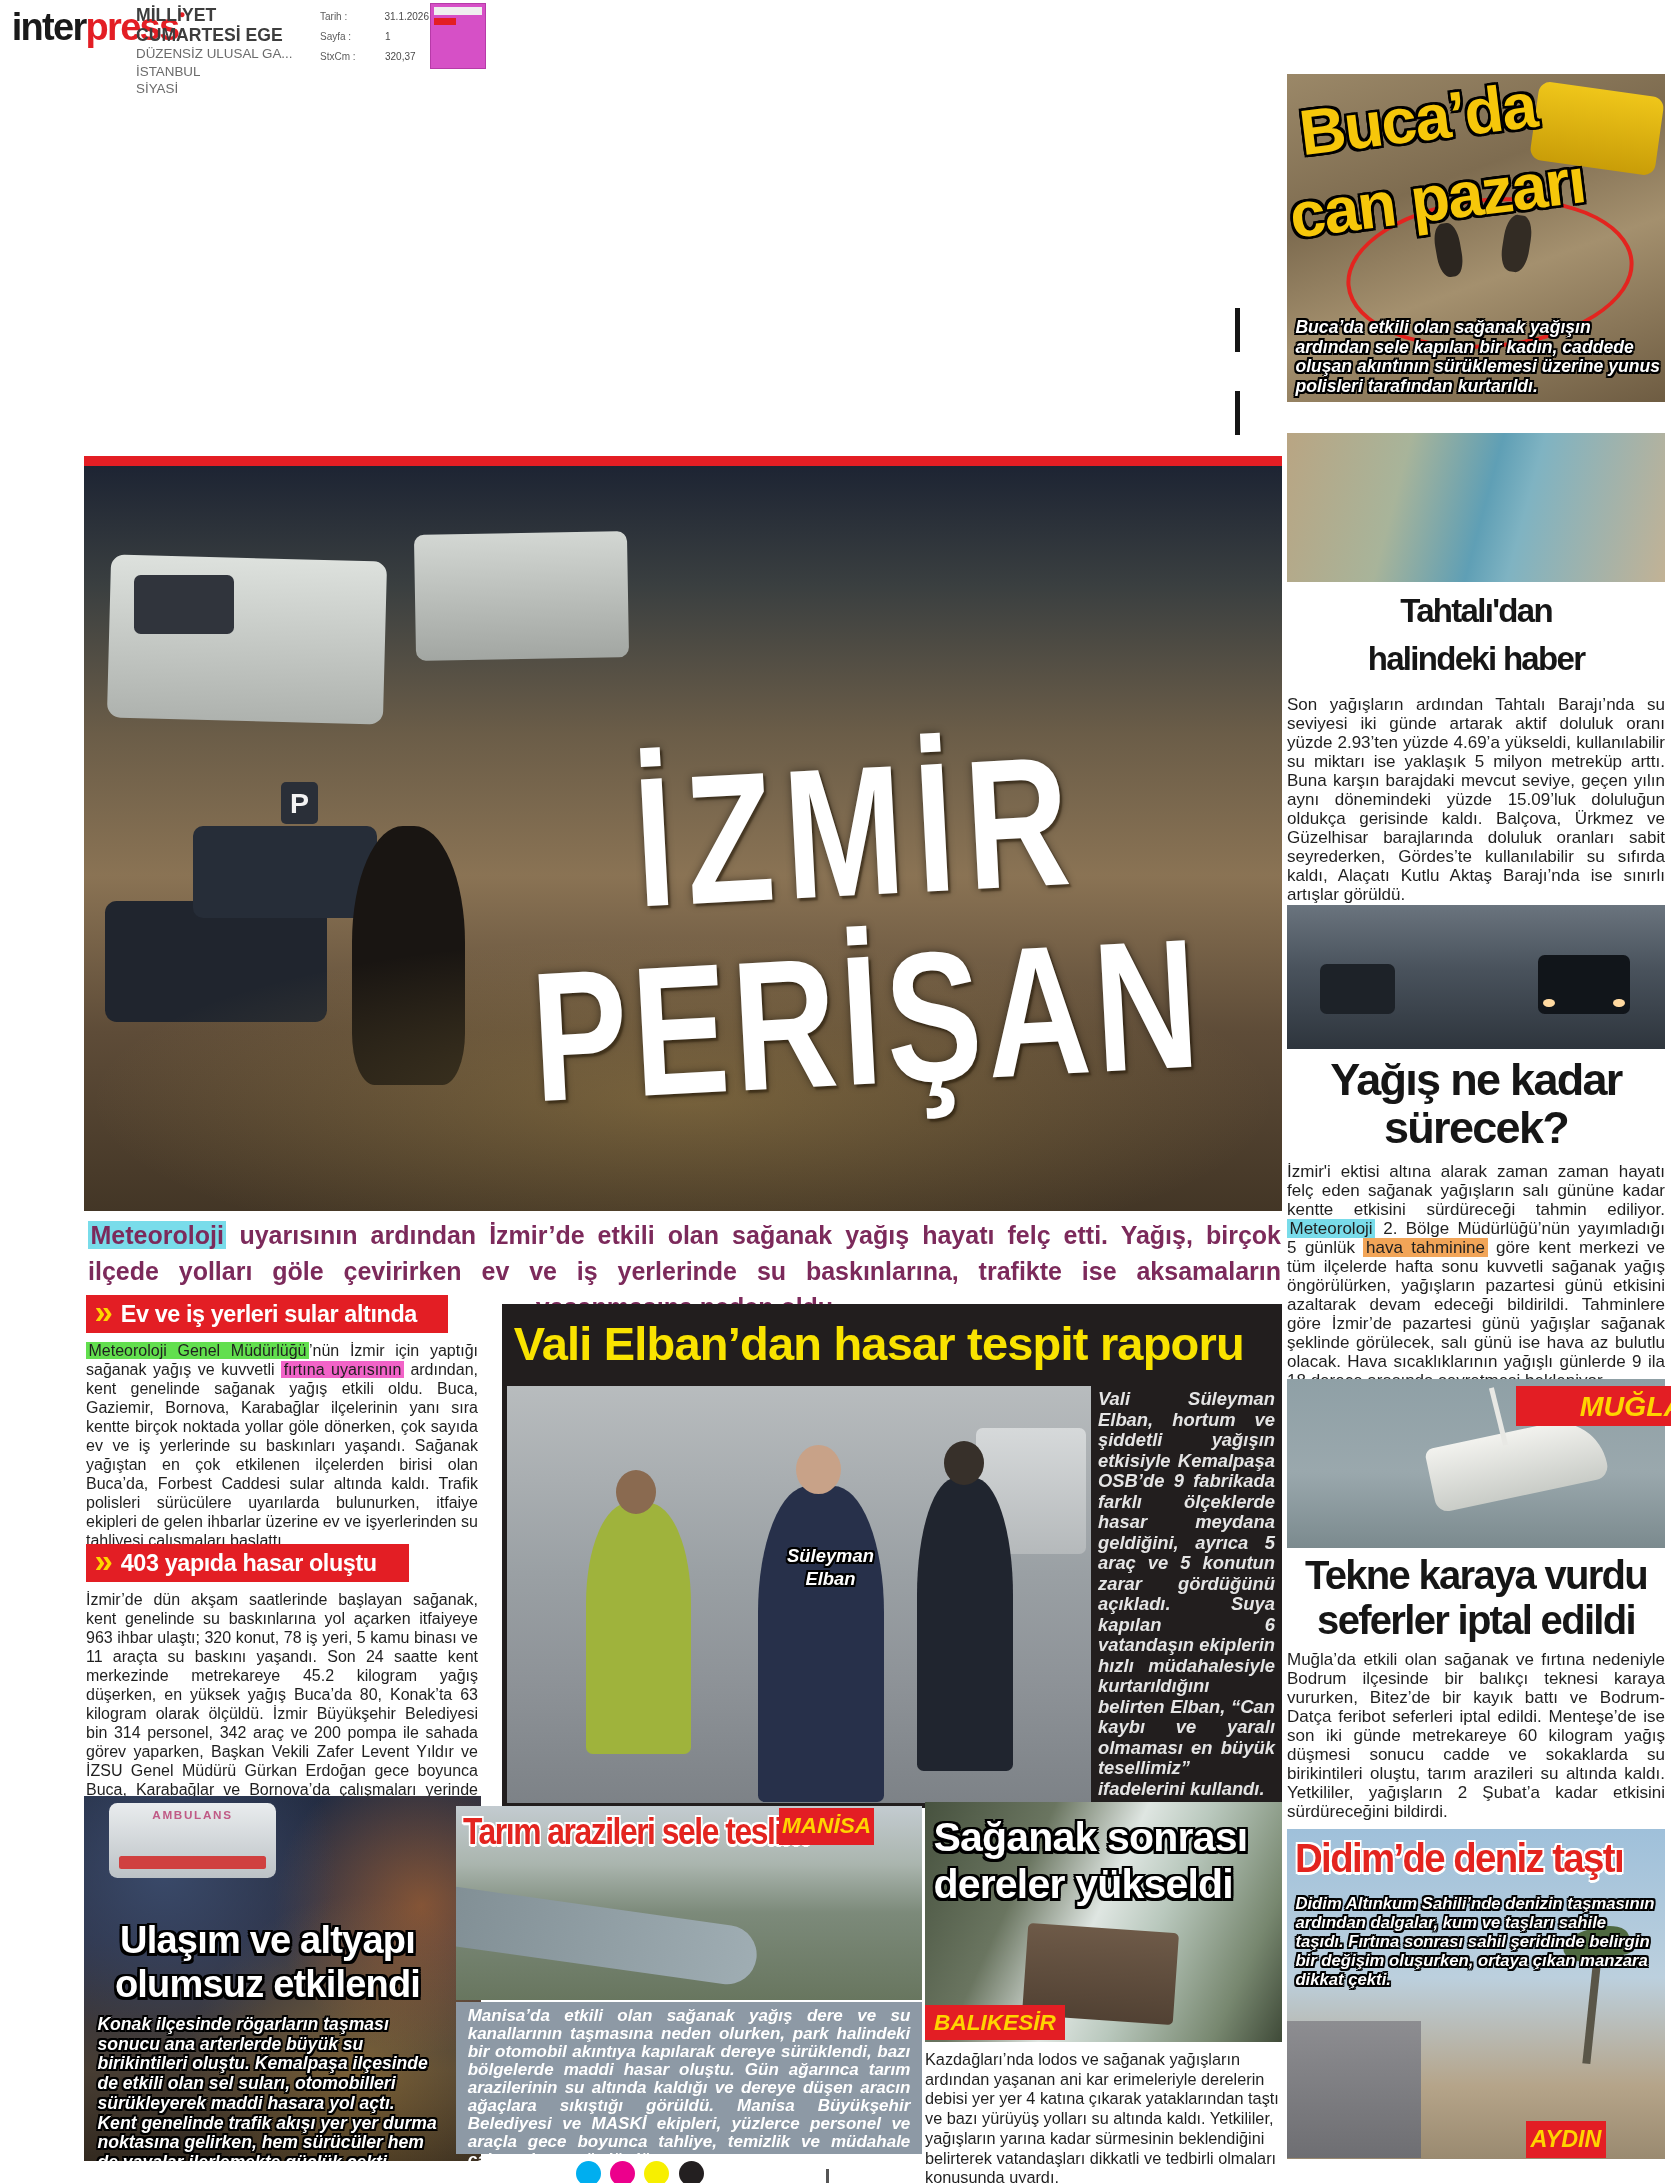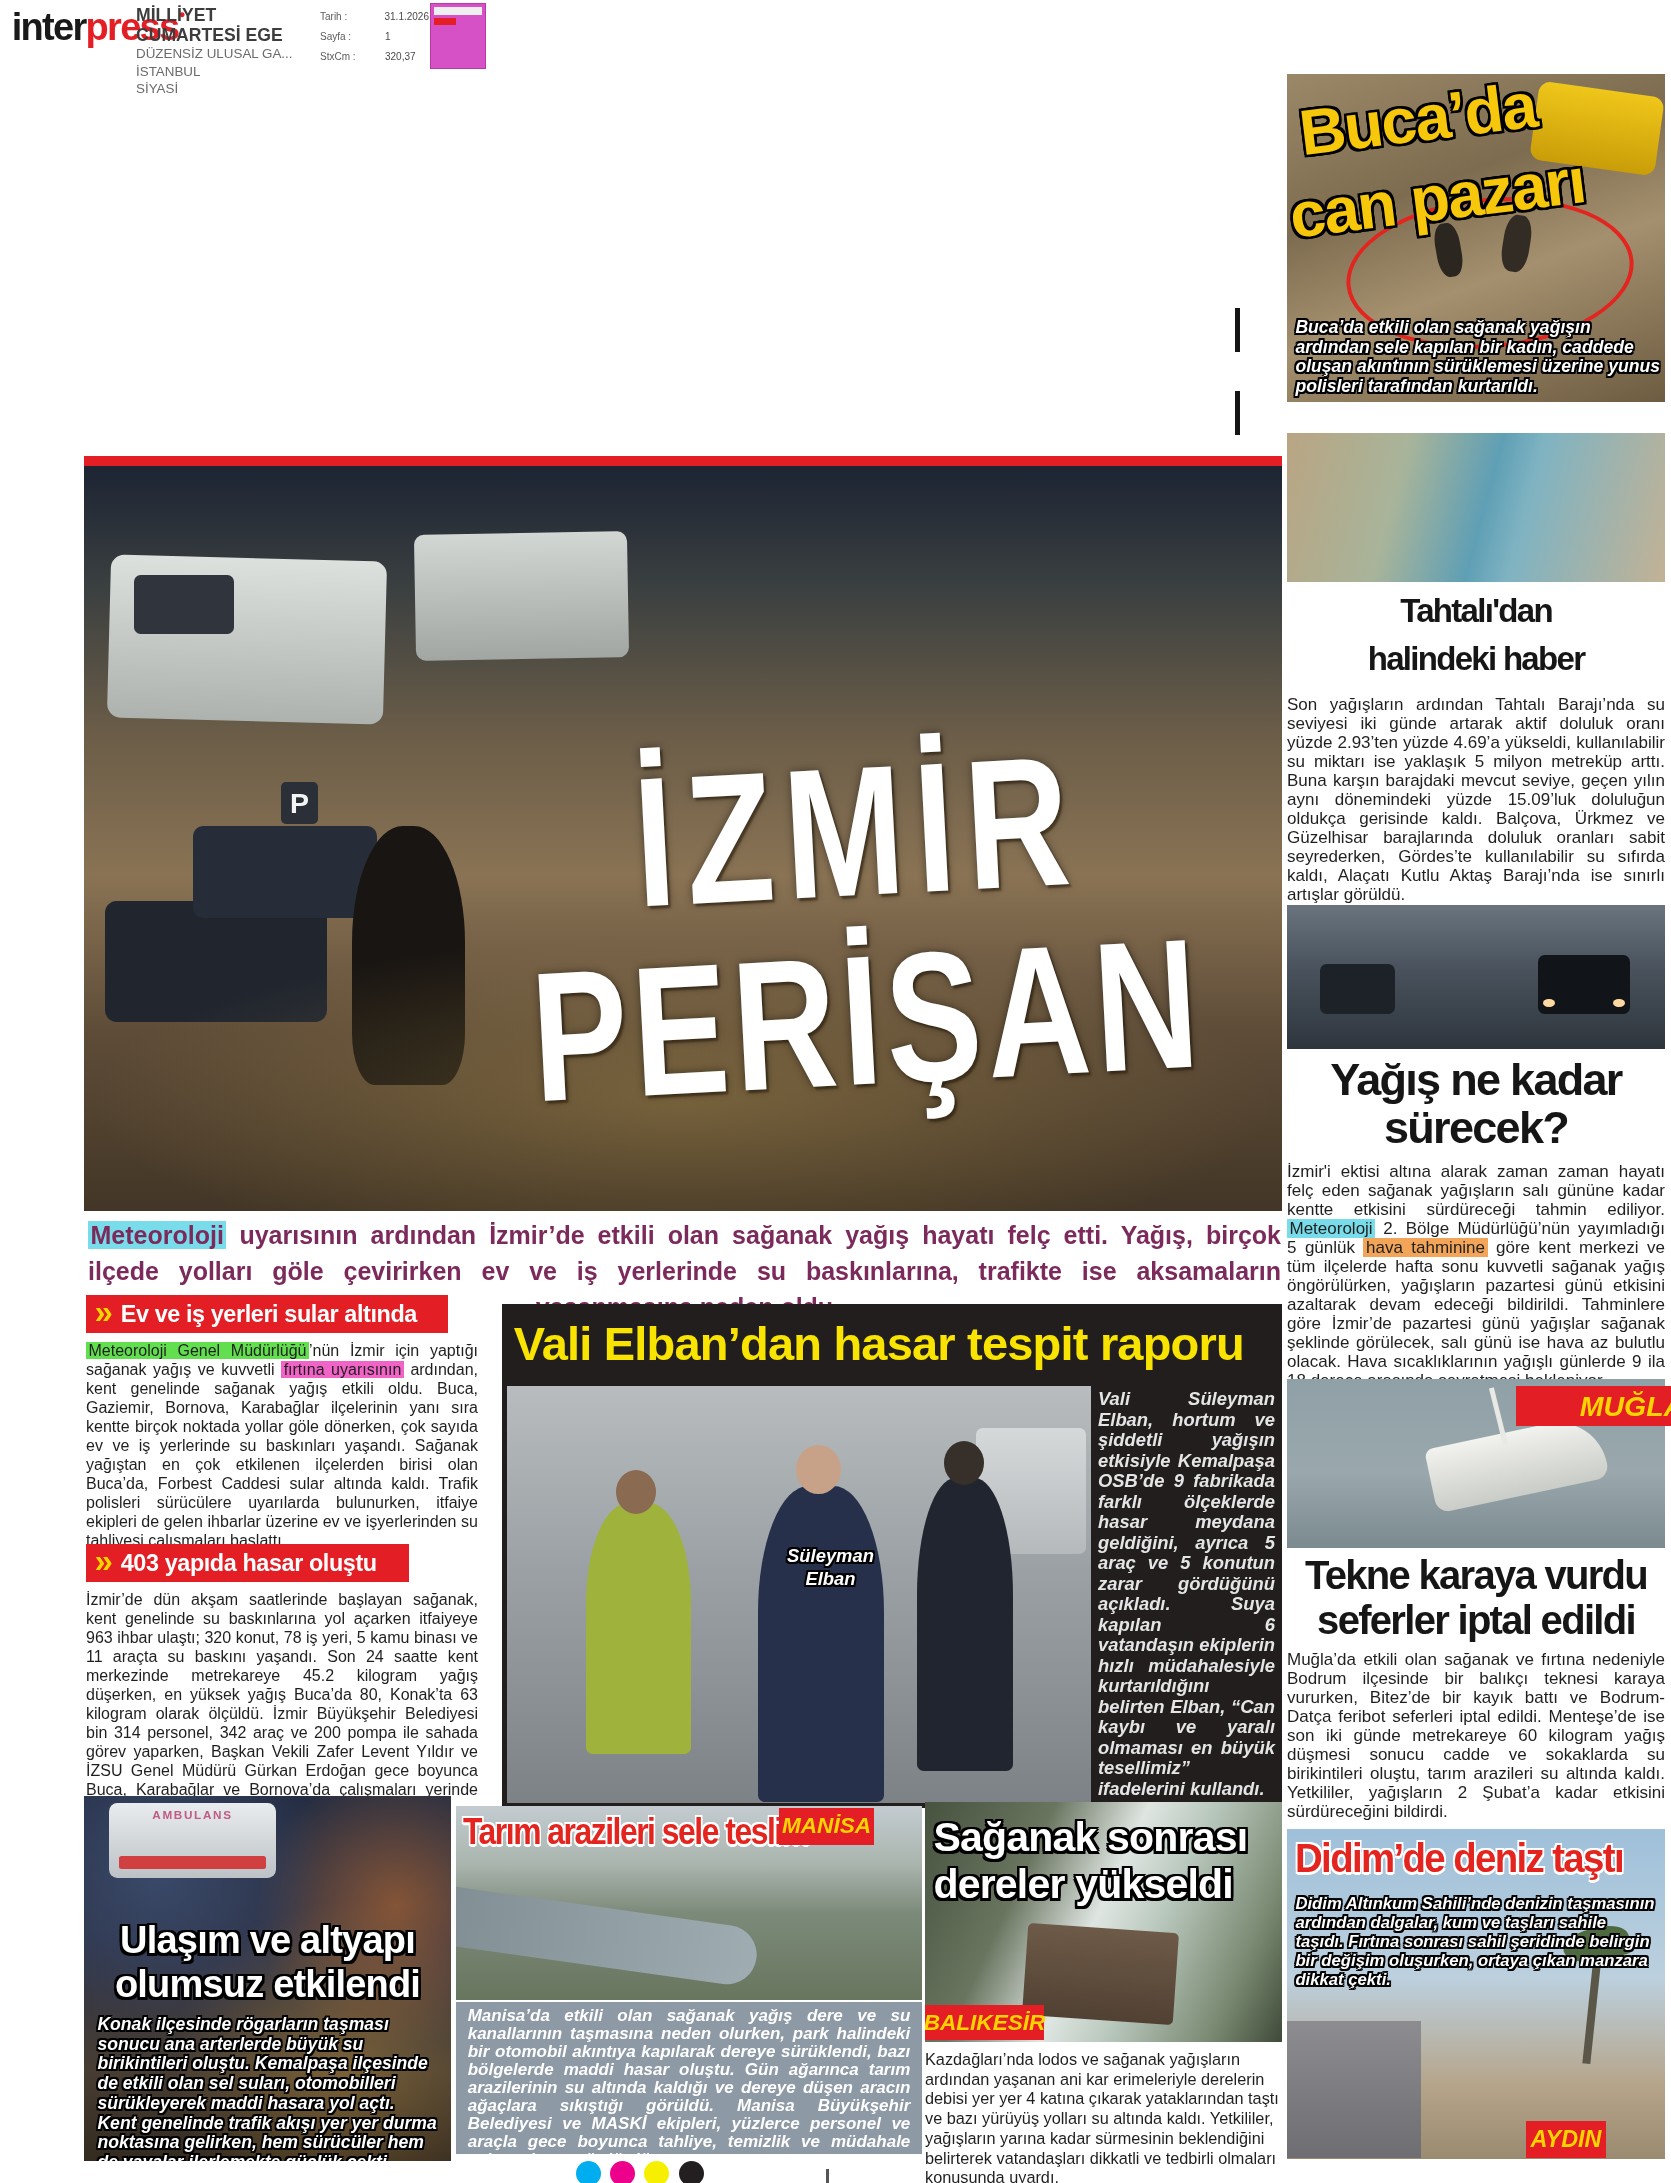--- a/index.html
+++ b/index.html
@@ -163,21 +163,21 @@
     <span>Ev ve iş yerleri sular altında</span>
   </div>
   <div class="abs bodytext" style="left:86px;top:1341px;width:392px;font-size:16px;line-height:19px;"><span class="hl hl-green">Meteoroloji Genel Müdürlüğü</span><span>’nün İzmir için yaptığı sağanak yağış ve kuvvetli </span><span class="hl hl-pink">fırtına uyarısının</span><span> ardından, kent genelinde sağanak yağış etkili oldu. Buca, Gaziemir, Bornova, Karabağlar ilçelerinin yanı sıra kentte birçok noktada yollar göle dönerken, çok sayıda ev ve iş yerlerinde su baskınları yaşandı. Sağanak yağıştan en çok etkilenen ilçelerden birisi olan Buca’da, Forbest Caddesi sular altında kaldı. Trafik polisleri sürücülere uyarılarda bulunurken, itfaiye ekipleri de gelen ihbarlar üzerine ev ve işyerlerinden su tahliyesi çalışmaları başlattı.</span></div>
 
   <div class="banner" style="left:86px;top:1544px;width:306px;height:38px;">
     <span class="chev">»</span>
     <span>403 yapıda hasar oluştu</span>
   </div>
   <div class="abs bodytext" style="left:86px;top:1590px;width:392px;font-size:16px;line-height:19px;">İzmir’de dün akşam saatlerinde başlayan sağanak, kent genelinde su baskınlarına yol açarken itfaiyeye 963 ihbar ulaştı; 320 konut, 78 iş yeri, 5 kamu binası ve 11 araçta su baskını yaşandı. Son 24 saatte kent merkezinde metrekareye 45.2 kilogram yağış düşerken, en yüksek yağış Buca’da 80, Konak’ta 63 kilogram olarak ölçüldü. İzmir Büyükşehir Belediyesi bin 314 personel, 342 araç ve 200 pompa ile sahada görev yaparken, Başkan Vekili Zafer Levent Yıldır ve İZSU Genel Müdürü Gürkan Erdoğan gece boyunca Buca, Karabağlar ve Bornova’da çalışmaları yerinde inceledi.</div>
 
-  <div class="photo" style="left:84px;top:1796px;width:367px;height:365px;background:radial-gradient(circle at 20% 20%, #3a4a6a 0%, rgba(0,0,0,0) 40%),radial-gradient(circle at 85% 30%, rgba(220,120,40,0.5) 0%, rgba(0,0,0,0) 35%),radial-gradient(circle at 70% 75%, rgba(200,150,60,0.4) 0%, rgba(0,0,0,0) 45%),linear-gradient(180deg,#232c42 0%,#2e3246 40%,#473d33 75%,#332a20 100%);">
+  <div class="photo" style="left:84px;top:1796px;width:367px;height:365px;background:radial-gradient(circle at 20% 20%, #3a4a6a 0%, rgba(0,0,0,0) 40%),radial-gradient(circle at 85% 30%, rgba(220,120,40,0.5) 0%, rgba(0,0,0,0) 35%),radial-gradient(circle at 70% 75%, rgba(200,150,60,0.4) 0%, rgba(0,0,0,0) 45%),linear-gradient(180deg,#232c42 0%,#2e3246 40%,#473d33 75%,#332a20 100%);padding-left:30px;">
     <div class="abs" style="left:25px;top:6.7px;width:167px;height:75px;background:linear-gradient(180deg,#e9ecee,#bcc2c6);border-radius:8.4px;">
       <div style="text-align:center;margin-top:5px;font-size:11.7px;font-weight:700;letter-spacing:1.7px;color:#c05a86;">AMBULANS</div>
       <div style="position:absolute;left:10px;bottom:8.4px;width:147px;height:13.4px;background:#d04040;border-radius:2.5px;"></div>
     </div>
     <div class="abs outline3" style="left:0px;top:122px;width:367px;text-align:center;font-size:38px;line-height:44px;font-weight:900;color:#fff;letter-spacing:-0.8px;">
       <div>Ulaşım ve altyapı</div>
       <div>olumsuz etkilendi</div>
     </div>
     <div class="abs white-italic outline2" style="left:13.4px;top:219px;width:341px;font-size:17.6px;line-height:19.7px;">Konak ilçesinde rögarların taşması sonucu ana arterlerde büyük su birikintileri oluştu. Kemalpaşa ilçesinde de etkili olan sel suları, otomobilleri sürükleyerek maddi hasara yol açtı. Kent genelinde trafik akışı yer yer durma noktasına gelirken, hem sürücüler hem de yayalar ilerlemekte güçlük çekti.</div>
   </div>
@@ -211,18 +211,18 @@
   <div class="abs" style="left:644px;top:2161px;width:25px;height:25px;border-radius:50%;background:#f7ef00;"></div>
   <div class="abs" style="left:679px;top:2161px;width:25px;height:25px;border-radius:50%;background:#231f20;"></div>
   <div class="abs" style="left:826px;top:2169px;width:2.5px;height:14.2px;background:#555;"></div>
 
   <div class="photo" style="left:925px;top:1802px;width:357px;height:240px;background:linear-gradient(115deg,#47523f 0%,#6a7560 28%,#dfe6e2 48%,#b9c8bd 62%,#77876f 85%,#3f4a38 100%);">
     <div class="abs" style="left:100px;top:126px;width:151px;height:92px;background:linear-gradient(180deg,#6e5a48,#514133);border-radius:5px;transform:rotate(4deg);"></div>
     <div class="abs outline3" style="left:8.4px;top:11.7px;font-size:41px;line-height:47px;font-weight:900;color:#fff;letter-spacing:-0.8px;">
       <div>Sağanak sonrası</div>
       <div>dereler yükseldi</div>
     </div>
-    <div class="tag" style="left:0px;top:203px;width:119px;height:35px;font-size:22.6px;">BALIKESİR</div>
+    <div class="tag" style="left:0px;top:203px;width:140px;height:35px;font-size:22.6px;">BALIKESİR</div>
   </div>
   <div class="abs bodytext" style="left:925px;top:2050px;width:360px;font-size:16.3px;line-height:19.7px;text-align:left;">Kazdağları’nda lodos ve sağanak yağışların ardından yaşanan ani kar erimeleriyle derelerin debisi yer yer 4 katına çıkarak yataklarından taştı ve bazı yürüyüş yolları su altında kaldı. Yetkililer, yağışların yarına kadar sürmesinin beklendiğini belirterek vatandaşları dikkatli ve tedbirli olmaları konusunda uyardı.</div>
 
 </div>
 
 
 </body></html>

